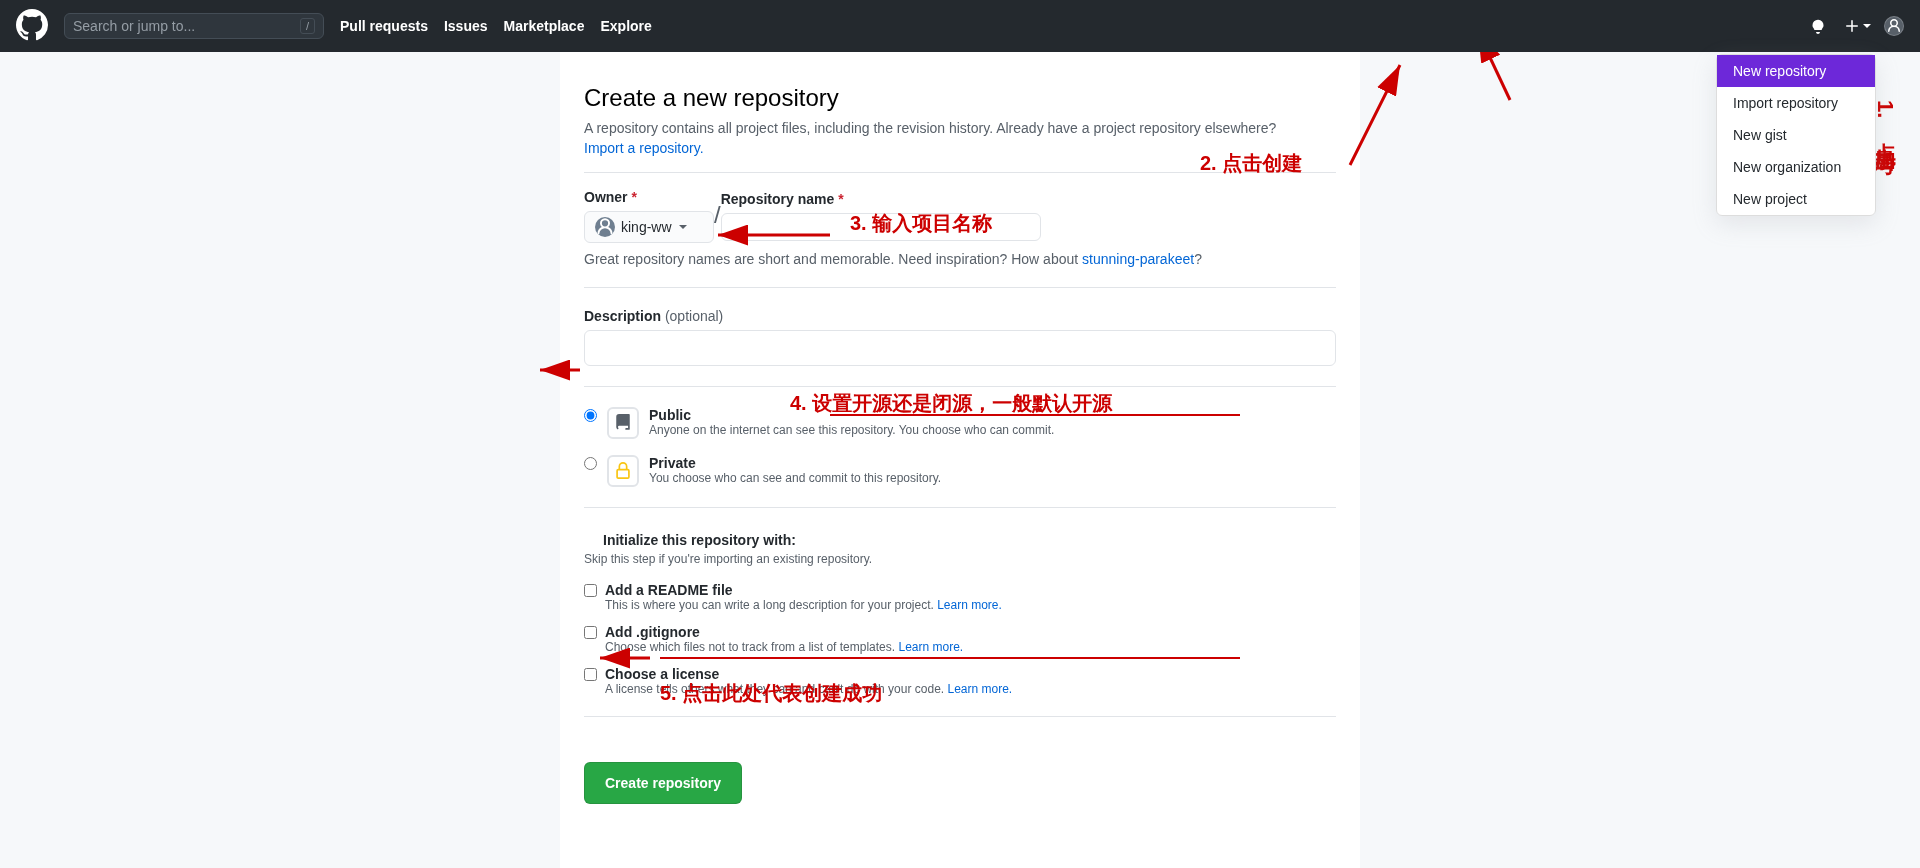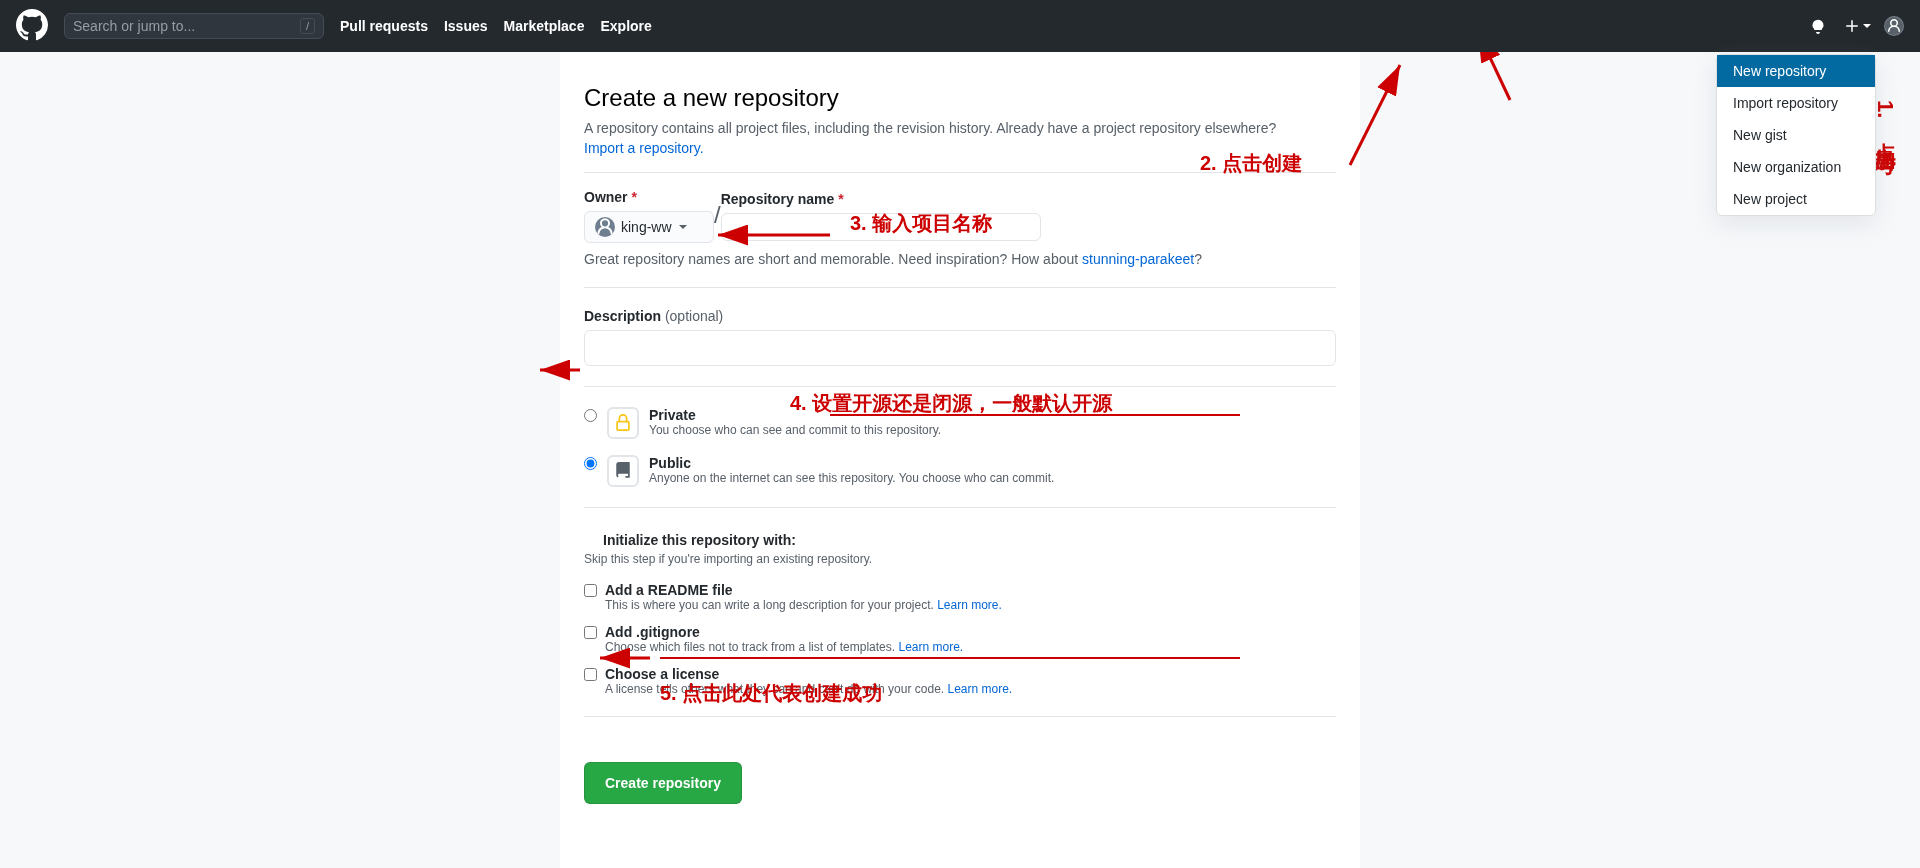--- a/index.html
+++ b/index.html
@@ -63,21 +63,21 @@
       box-shadow: 0 8px 24px rgba(149,157,165,0.2);
       min-width: 160px;
       z-index: 200;
     }
     .dropdown-item {
       display: block; padding: 8px 16px;
       color: #24292e; text-decoration: none;
       font-size: 14px; cursor: pointer;
       white-space: nowrap;
     }
-    .dropdown-item.active { background: #0369a1; color: #fff; }
+    .dropdown-item.active { background: #6d28d9; color: #fff; }
 
     
     .main {
       max-width: 800px;
       margin: 0 auto;
       padding: 32px 24px;
       background: #fff;
       min-height: calc(100vh - 52px);
     }
 
@@ -286,42 +286,42 @@
     <label class="form-label">
       <span>Description</span> <span style="font-weight:400;color:#586069;">(optional)</span>
     </label>
     <input type="text" class="desc-input" style="">
   </div>
 
   <hr class="section-divider">
 
   
   <div class="radio-option">
+    <input type="radio" name="visibility" checked="" style="">
+    <div class="radio-icon">
+      <svg width="18" height="18" viewBox="0 0 16 16" fill="#586069">
+        <path d="M2 2.5A2.5 2.5 0 014.5 0h8.75a.75.75 0 01.75.75v12.5a.75.75 0 01-.75.75h-2.5a.75.75 0 110-1.5h1.75v-2h-8a1 1 0 00-.714 1.7.75.75 0 01-1.072 1.05A2.495 2.495 0 012 11.5v-9zm10.5-1V9h-8c-.356 0-.694.074-1 .208V2.5a1 1 0 011-1h8z"></path>
+      </svg>
+    </div>
+    <div class="radio-content">
+      <div class="radio-label">Public</div>
+      <div class="radio-desc">Anyone on the internet can see this repository. You choose who can commit.</div>
+    </div>
+  </div>
+
+  <div class="radio-option">
     <input type="radio" name="visibility" style="">
     <div class="radio-icon">
       <svg width="18" height="18" viewBox="0 0 16 16" fill="#f9c513">
         <path d="M4 4v2h-.25A1.75 1.75 0 002 7.75v5.5c0 .966.784 1.75 1.75 1.75h8.5A1.75 1.75 0 0014 13.25v-5.5A1.75 1.75 0 0012.25 6H12V4a4 4 0 10-8 0zm6.5 2H5.5V4a2.5 2.5 0 015 0v2zM3.5 7.75A.25.25 0 013.75 7.5h8.5a.25.25 0 01.25.25v5.5a.25.25 0 01-.25.25h-8.5a.25.25 0 01-.25-.25v-5.5z"></path>
       </svg>
     </div>
     <div class="radio-content">
       <div class="radio-label">Private</div>
       <div class="radio-desc">You choose who can see and commit to this repository.</div>
-    </div>
-  </div>
-
-  <div class="radio-option">
-    <input type="radio" name="visibility" checked="" style="">
-    <div class="radio-icon">
-      <svg width="18" height="18" viewBox="0 0 16 16" fill="#586069">
-        <path d="M2 2.5A2.5 2.5 0 014.5 0h8.75a.75.75 0 01.75.75v12.5a.75.75 0 01-.75.75h-2.5a.75.75 0 110-1.5h1.75v-2h-8a1 1 0 00-.714 1.7.75.75 0 01-1.072 1.05A2.495 2.495 0 012 11.5v-9zm10.5-1V9h-8c-.356 0-.694.074-1 .208V2.5a1 1 0 011-1h8z"></path>
-      </svg>
-    </div>
-    <div class="radio-content">
-      <div class="radio-label">Public</div>
-      <div class="radio-desc">Anyone on the internet can see this repository. You choose who can commit.</div>
     </div>
   </div>
 
   <hr class="section-divider">
 
   
   <div class="init-section">
     <div class="init-title">Initialize this repository with:</div>
     <div class="init-skip">
       <span>Skip this step if you're importing an existing repository.</span>

